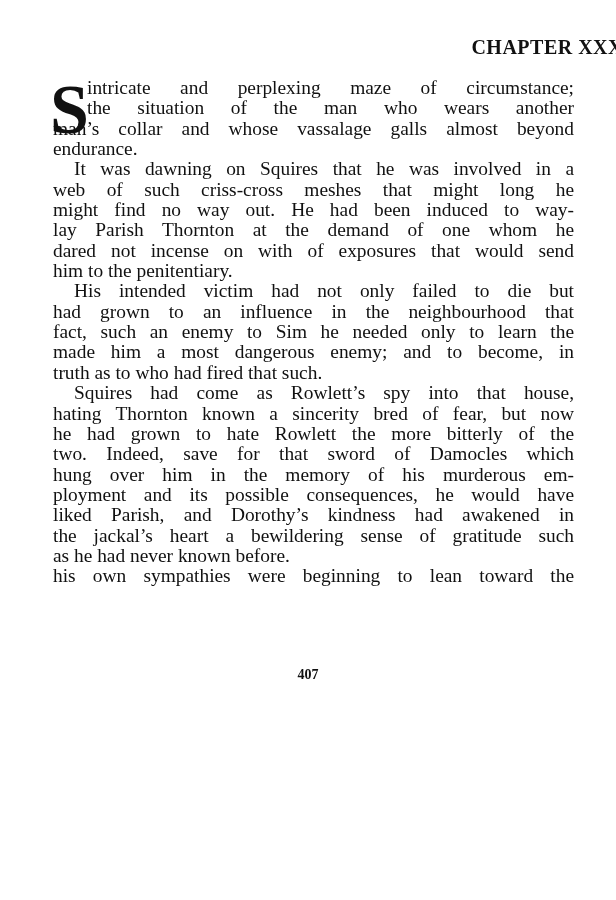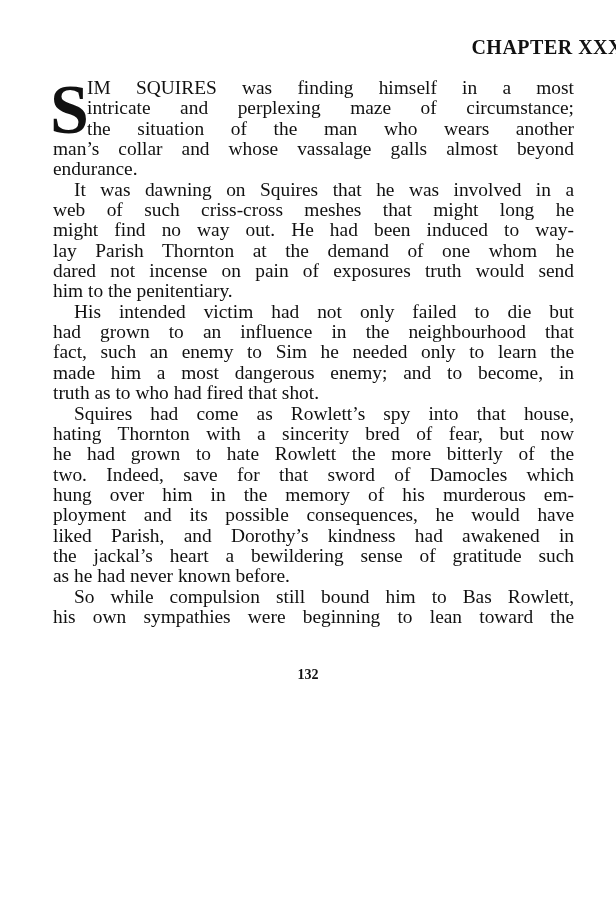--- a/index.html
+++ b/index.html
@@ -83,58 +83,56 @@
 
 <div class="page">
 
   <div class="chapter-title">CHAPTER XXX</div>
 
   <div class="drop-cap">S</div>
 
   <div class="body-text">
 
     <div>
-      <span class="line drop">IM SQUIRES was finding himself in a most</span>
       <span class="line drop">intricate and perplexing maze of circumstance;</span>
       <span class="line drop">the situation of the man who wears another</span>
       <span class="line">man’s collar and whose vassalage galls almost beyond</span>
       <span class="line last">endurance.</span>
     </div>
 
     <div>
       <span class="line indent">It was dawning on Squires that he was involved in a</span>
       <span class="line">web of such criss-cross meshes that might long he</span>
       <span class="line">might find no way out.  He had been induced to way-</span>
       <span class="line">lay Parish Thornton at the demand of one whom he</span>
-      <span class="line">dared not incense on pain of exposures truth would send</span>
+      <span class="line">dared not incense on with of exposures that would send</span>
       <span class="line last">him to the penitentiary.</span>
     </div>
 
     <div>
       <span class="line indent">His intended victim had not only failed to die but</span>
       <span class="line">had grown to an influence in the neighbourhood that</span>
       <span class="line">fact, such an enemy to Sim he needed only to learn the</span>
       <span class="line">made him a most dangerous enemy; and to become, in</span>
-      <span class="line last">truth as to who had fired that shot.</span>
+      <span class="line last">truth as to who had fired that such.</span>
     </div>
 
     <div>
       <span class="line indent">Squires had come as Rowlett’s spy into that house,</span>
-      <span class="line">hating Thornton with a sincerity bred of fear, but now</span>
+      <span class="line">hating Thornton known a sincerity bred of fear, but now</span>
       <span class="line">he had grown to hate Rowlett the more bitterly of the</span>
       <span class="line">two.  Indeed, save for that sword of Damocles which</span>
       <span class="line">hung over him in the memory of his murderous em-</span>
       <span class="line">ployment and its possible consequences, he would have</span>
       <span class="line">liked Parish, and Dorothy’s kindness had awakened in</span>
       <span class="line">the jackal’s heart a bewildering sense of gratitude such</span>
       <span class="line last">as he had never known before.</span>
     </div>
 
     <div>
-      <span class="line indent">So while compulsion still bound him to Bas Rowlett,</span>
       <span class="line">his own sympathies were beginning to lean toward the</span>
     </div>
 
   </div>
 
-  <div class="page-number">132</div>
+  <div class="page-number">407</div>
 
 </div>
 
 </body></html>

